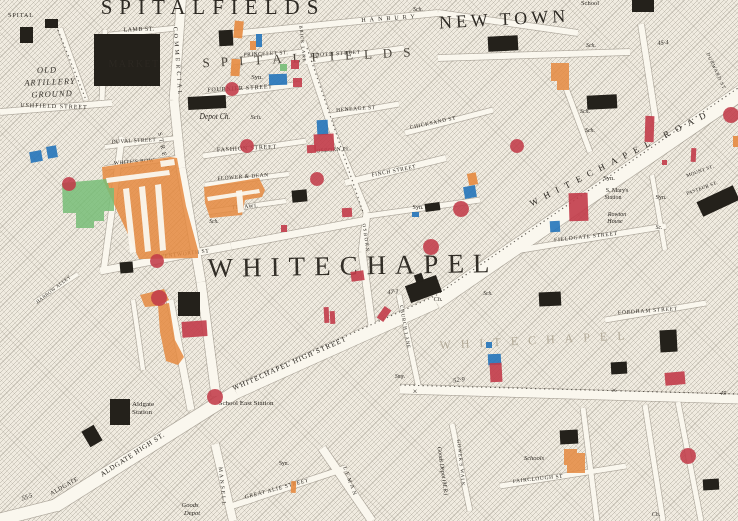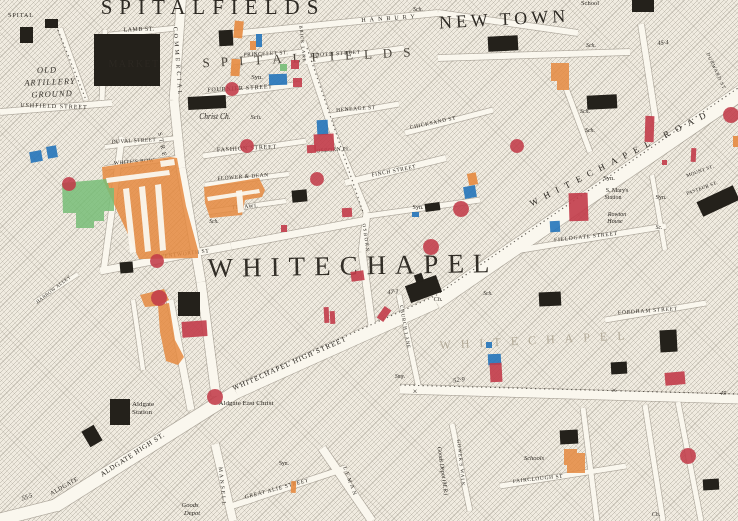--- a/index.html
+++ b/index.html
@@ -198,41 +198,41 @@
       <div class="lbl " style="left: 716px; top: 71px; font-size: 5px; letter-spacing: 0.8px; transform: translate(-50%, -50%) rotate(65deg);">DURWARD ST</div>
       <div class="lbl " style="left: 648px; top: 311px; font-size: 5.5px; letter-spacing: 0.8px; transform: translate(-50%, -50%) rotate(-4deg);">FORDHAM STREET</div>
       <div class="lbl " style="left: 405px; top: 327px; font-size: 5px; letter-spacing: 0.8px; transform: translate(-50%, -50%) rotate(80deg);">CHURCH LANE</div>
       <div class="lbl " style="left: 461px; top: 463px; font-size: 5px; letter-spacing: 0.8px; transform: translate(-50%, -50%) rotate(84deg);">GOWER'S WALK</div>
       <div class="lbl " style="left: 277px; top: 489px; font-size: 5.5px; letter-spacing: 0.8px; transform: translate(-50%, -50%) rotate(-15deg);">GREAT ALIE STREET</div>
       <div class="lbl " style="left: 222px; top: 487px; font-size: 5.5px; letter-spacing: 2px; transform: translate(-50%, -50%) rotate(84deg);">MANSELL</div>
       <div class="lbl " style="left: 350px; top: 482px; font-size: 5.5px; letter-spacing: 2.5px; transform: translate(-50%, -50%) rotate(70deg);">LEMAN</div>
       <div class="lbl " style="left: 538px; top: 479px; font-size: 5.5px; letter-spacing: 0.6px; transform: translate(-50%, -50%) rotate(-6deg);">FAIRCLOUGH ST</div>
       <div class="lbl " style="left: 54px; top: 290px; font-size: 4.8px; letter-spacing: 0.4px; transform: translate(-50%, -50%) rotate(-38deg);">HARROW ALLEY</div>
       <div class="lbl " style="left: 134px; top: 64px; font-size: 10px; letter-spacing: 1.5px; transform: translate(-50%, -50%) rotate(0deg);">MARKET</div>
-      <div class="lbl poi-i" style="left: 215px; top: 117px; font-size: 7.5px; letter-spacing: 0px; font-style: italic; transform: translate(-50%, -50%) rotate(0deg);">Christ Ch.</div>
+      <div class="lbl poi-i" style="left: 215px; top: 117px; font-size: 7.5px; letter-spacing: 0px; font-style: italic; transform: translate(-50%, -50%) rotate(0deg);">Depot Ch.</div>
       <div class="lbl poi-i" style="left: 256px; top: 117px; font-size: 6.5px; letter-spacing: 0px; font-style: italic; transform: translate(-50%, -50%) rotate(0deg);">Sch.</div>
       <div class="lbl " style="left: 257px; top: 77px; font-size: 6.5px; letter-spacing: 0px; transform: translate(-50%, -50%) rotate(0deg);">Syn.</div>
       <div class="lbl " style="left: 418px; top: 207px; font-size: 6px; letter-spacing: 0px; transform: translate(-50%, -50%) rotate(0deg);">Syn.</div>
       <div class="lbl " style="left: 609px; top: 178px; font-size: 6.5px; letter-spacing: 0px; transform: translate(-50%, -50%) rotate(0deg);">Syn.</div>
       <div class="lbl " style="left: 661px; top: 197px; font-size: 6px; letter-spacing: 0px; transform: translate(-50%, -50%) rotate(0deg);">Syn.</div>
       <div class="lbl " style="left: 284px; top: 464px; font-size: 5.5px; letter-spacing: 0px; transform: translate(-50%, -50%) rotate(0deg);">Syn.</div>
       <div class="lbl " style="left: 590px; top: 3px; font-size: 6.5px; letter-spacing: 0px; transform: translate(-50%, -50%) rotate(0deg);">School</div>
       <div class="lbl poi-i" style="left: 591px; top: 45px; font-size: 6px; letter-spacing: 0px; font-style: italic; transform: translate(-50%, -50%) rotate(0deg);">Sch.</div>
       <div class="lbl poi-i" style="left: 585px; top: 111px; font-size: 6px; letter-spacing: 0px; font-style: italic; transform: translate(-50%, -50%) rotate(0deg);">Sch.</div>
       <div class="lbl poi-i" style="left: 590px; top: 130px; font-size: 6px; letter-spacing: 0px; font-style: italic; transform: translate(-50%, -50%) rotate(0deg);">Sch.</div>
       <div class="lbl poi-i" style="left: 418px; top: 9px; font-size: 6px; letter-spacing: 0px; font-style: italic; transform: translate(-50%, -50%) rotate(0deg);">Sch.</div>
       <div class="lbl poi-i" style="left: 488px; top: 294px; font-size: 5.5px; letter-spacing: 0px; font-style: italic; transform: translate(-50%, -50%) rotate(0deg);">Sch.</div>
       <div class="lbl poi-i" style="left: 659px; top: 228px; font-size: 5.5px; letter-spacing: 0px; font-style: italic; transform: translate(-50%, -50%) rotate(0deg);">Sc.</div>
       <div class="lbl poi-i" style="left: 214px; top: 222px; font-size: 5.5px; letter-spacing: 0px; font-style: italic; transform: translate(-50%, -50%) rotate(0deg);">Sch.</div>
       <div class="lbl poi-i" style="left: 438px; top: 299px; font-size: 6.5px; letter-spacing: 0px; font-style: italic; transform: translate(-50%, -50%) rotate(0deg);">Ch.</div>
       <div class="lbl poi-i" style="left: 656px; top: 514px; font-size: 6px; letter-spacing: 0px; font-style: italic; transform: translate(-50%, -50%) rotate(0deg);">Ch.</div>
       <div class="lbl poi-i" style="left: 400px; top: 377px; font-size: 5.5px; letter-spacing: 0px; font-style: italic; transform: translate(-50%, -50%) rotate(0deg);">Smy.</div>
       <div class="lbl " style="left: 143px; top: 404px; font-size: 7px; letter-spacing: 0px; transform: translate(-50%, -50%) rotate(0deg);">Aldgate</div>
       <div class="lbl " style="left: 142px; top: 412px; font-size: 7px; letter-spacing: 0px; transform: translate(-50%, -50%) rotate(0deg);">Station</div>
-      <div class="lbl " style="left: 246px; top: 403px; font-size: 7px; letter-spacing: 0px; transform: translate(-50%, -50%) rotate(0deg);">Aldgate East Christ</div>
+      <div class="lbl " style="left: 246px; top: 403px; font-size: 7px; letter-spacing: 0px; transform: translate(-50%, -50%) rotate(0deg);">School East Station</div>
       <div class="lbl " style="left: 617px; top: 190px; font-size: 6px; letter-spacing: 0px; transform: translate(-50%, -50%) rotate(0deg);">S. Mary's</div>
       <div class="lbl " style="left: 613px; top: 197px; font-size: 6px; letter-spacing: 0px; transform: translate(-50%, -50%) rotate(0deg);">Station</div>
       <div class="lbl poi-i" style="left: 617px; top: 214px; font-size: 6px; letter-spacing: 0px; font-style: italic; transform: translate(-50%, -50%) rotate(0deg);">Rowton</div>
       <div class="lbl poi-i" style="left: 615px; top: 221px; font-size: 6px; letter-spacing: 0px; font-style: italic; transform: translate(-50%, -50%) rotate(0deg);">House</div>
       <div class="lbl poi-i" style="left: 190px; top: 505px; font-size: 6.5px; letter-spacing: 0px; font-style: italic; transform: translate(-50%, -50%) rotate(0deg);">Goods</div>
       <div class="lbl poi-i" style="left: 192px; top: 513px; font-size: 6.5px; letter-spacing: 0px; font-style: italic; transform: translate(-50%, -50%) rotate(0deg);">Depot</div>
       <div class="lbl poi-i" style="left: 443px; top: 471px; font-size: 6px; letter-spacing: 0px; font-style: italic; transform: translate(-50%, -50%) rotate(82deg);">Goods Depot (M.R.)</div>
       <div class="lbl poi-i" style="left: 534px; top: 458px; font-size: 6.5px; letter-spacing: 0px; font-style: italic; transform: translate(-50%, -50%) rotate(0deg);">Schools</div>
       <div class="lbl bench" style="left: 663px; top: 43px; font-size: 6.5px; letter-spacing: 0px; transform: translate(-50%, -50%) rotate(-6deg);">45·4</div>
       <div class="lbl bench" style="left: 393px; top: 292px; font-size: 6.5px; letter-spacing: 0px; transform: translate(-50%, -50%) rotate(-4deg);">47·1</div>

